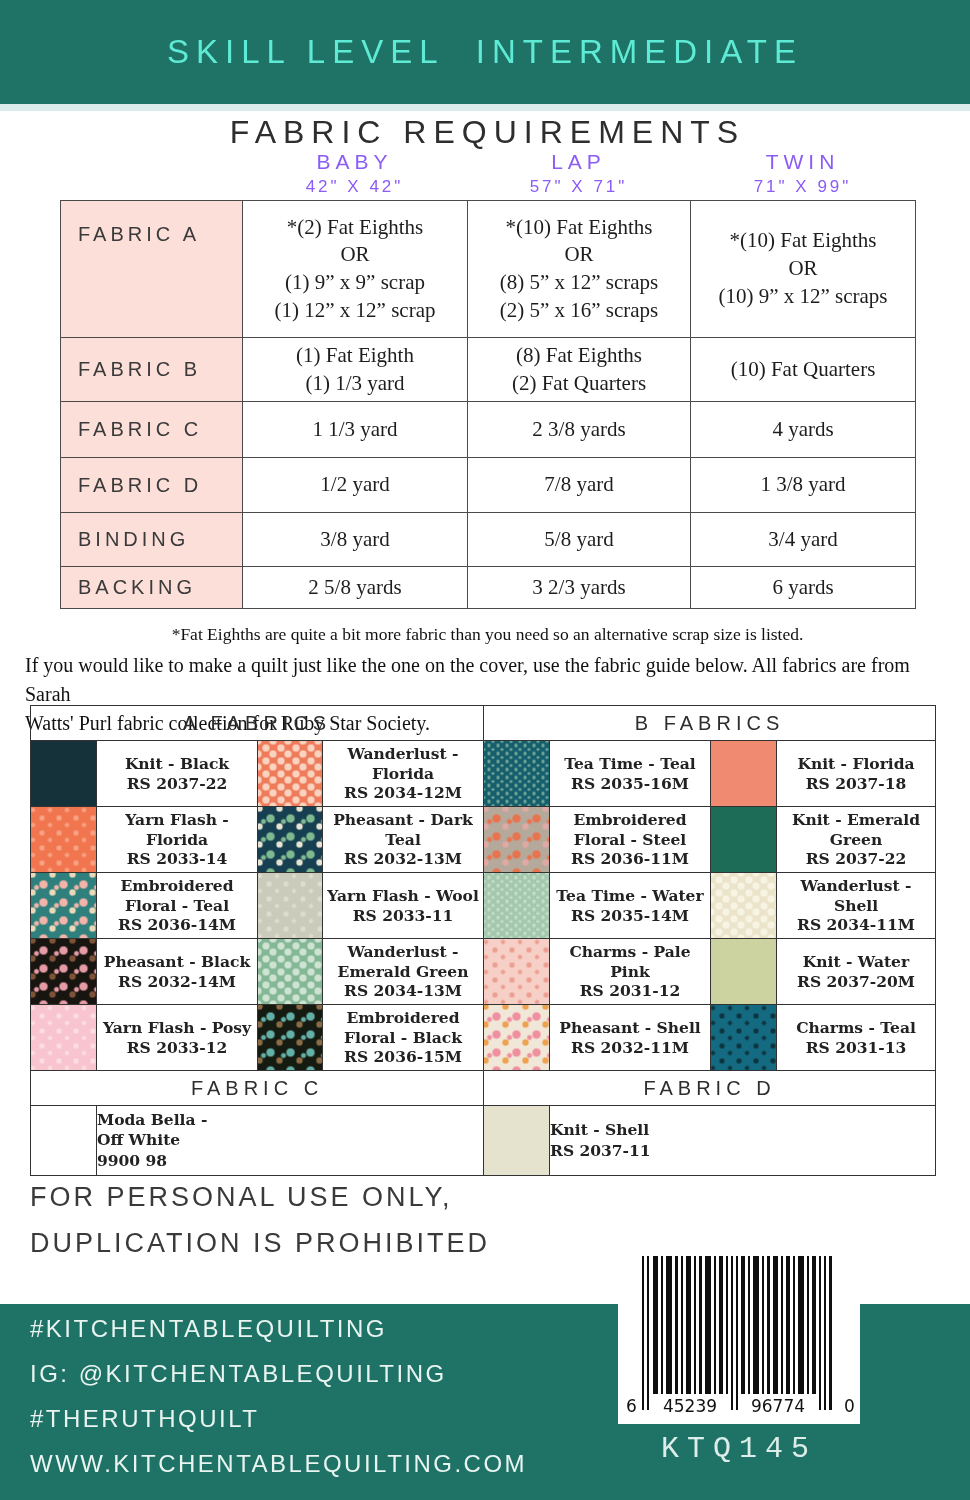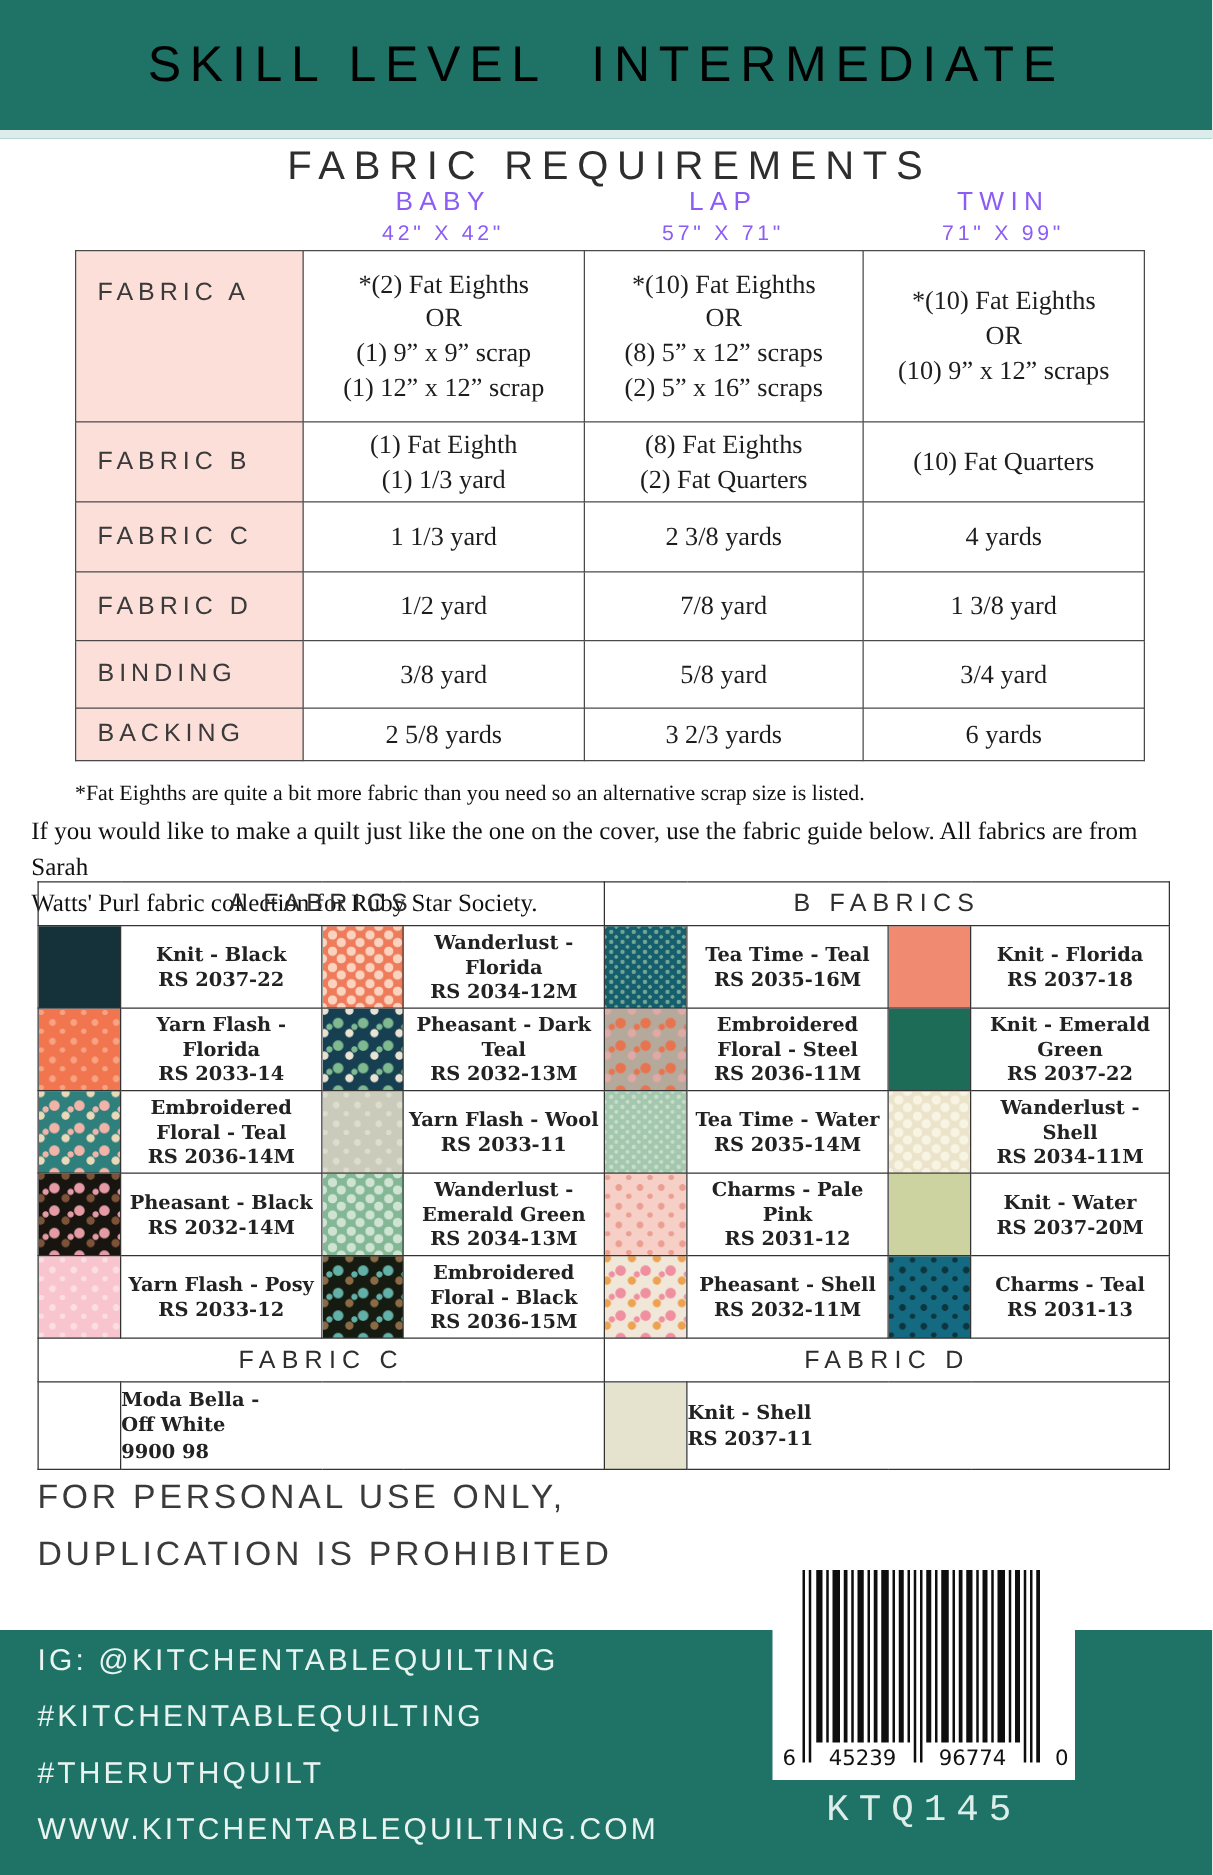--- a/index.html
+++ b/index.html
@@ -2,43 +2,43 @@
 <html><head>
 <meta charset="utf-8">
 <style>
   html,body{margin:0;padding:0;background:#ffffff;}
   .page{position:relative;width:970px;height:1500px;background:#ffffff;overflow:hidden;
         font-family:"Liberation Serif", serif;color:#222;}
 
   
   .banner{position:absolute;left:0;top:0;width:970px;height:104px;background:#1e7366;
           border-bottom:7px solid #dcecea;display:flex;align-items:center;justify-content:center;}
-  .banner-text{font-family:"Liberation Sans", sans-serif;font-weight:300;font-size:40px;
-               letter-spacing:7px;color:#000000;white-space:pre;}
+  .banner-text{font-family:"Liberation Sans", sans-serif;font-weight:300;font-size:33px;
+               letter-spacing:7px;color:#5eead4;white-space:pre;}
 
   
   .req-title{position:absolute;left:60px;top:114px;width:855px;text-align:center;
              font-family:"Liberation Sans", sans-serif;font-weight:300;font-size:32px;
              letter-spacing:7px;color:#2e2e2e;}
   .sizes-row{position:absolute;left:60px;top:150px;width:855px;display:grid;
              grid-template-columns:182px 225px 223px 225px;}
   .size-cell{grid-row:1;text-align:center;font-family:"Liberation Sans", sans-serif;
              font-weight:300;color:#8b5cf6;}
   .size-name{font-size:21px;letter-spacing:5px;}
   .size-dims{font-size:17px;letter-spacing:3px;margin-top:3px;}
 
   table.req{position:absolute;left:60px;top:200px;border-collapse:collapse;}
   table.req td{border:1.5px solid #4a4a4a;}
   td.req-label{background:#fcdfd9;font-family:"Liberation Sans", sans-serif;font-weight:300;
                font-size:20px;letter-spacing:4px;color:#3a3a3a;padding-left:17px;
                vertical-align:middle;}
   tr.row-a td.req-label{vertical-align:top;padding-top:22px;}
   td.req-val{text-align:center;vertical-align:middle;font-size:21px;line-height:1.32;
              white-space:pre-line;color:#1d1d1d;}
-  .footnote{position:absolute;left:60px;top:624px;width:855px;text-align:left;
+  .footnote{position:absolute;left:60px;top:624px;width:855px;text-align:center;
             font-size:17.5px;color:#111;}
   .intro{position:absolute;left:25px;top:651px;width:930px;font-size:20px;line-height:1.45;
          white-space:pre-line;color:#111;}
 
   
   table.guide{position:absolute;left:30px;top:705px;border-collapse:collapse;table-layout:fixed;}
   table.guide td{border:1.5px solid #333;padding:0;overflow:hidden;}
   td.g-head{height:34px;text-align:center;font-family:"Liberation Sans", sans-serif;
             font-weight:300;font-size:20px;letter-spacing:5px;color:#2e2e2e;vertical-align:middle;}
   tr.g-row{height:66px;}
@@ -240,22 +240,22 @@
   </tbody>
     </table>
 
   <div class="credits">
     <div>FOR PERSONAL USE ONLY,</div>
     <div>DUPLICATION IS PROHIBITED</div>
   </div>
 
   <div class="footer">
     <div class="footer-lines">
+      <div>#KITCHENTABLEQUILTING</div>
       <div>IG: @KITCHENTABLEQUILTING</div>
-      <div>#KITCHENTABLEQUILTING</div>
       <div>#THERUTHQUILT</div>
       <div>WWW.KITCHENTABLEQUILTING.COM</div>
     </div>
   </div>
 
   <div class="barcode-box">
     <svg width="242" height="192" viewBox="0 0 242 192">
       <g fill="#0e0e0e">
         <rect x="24" y="24" width="2" height="154"></rect>
           <rect x="29" y="24" width="2" height="154"></rect>

